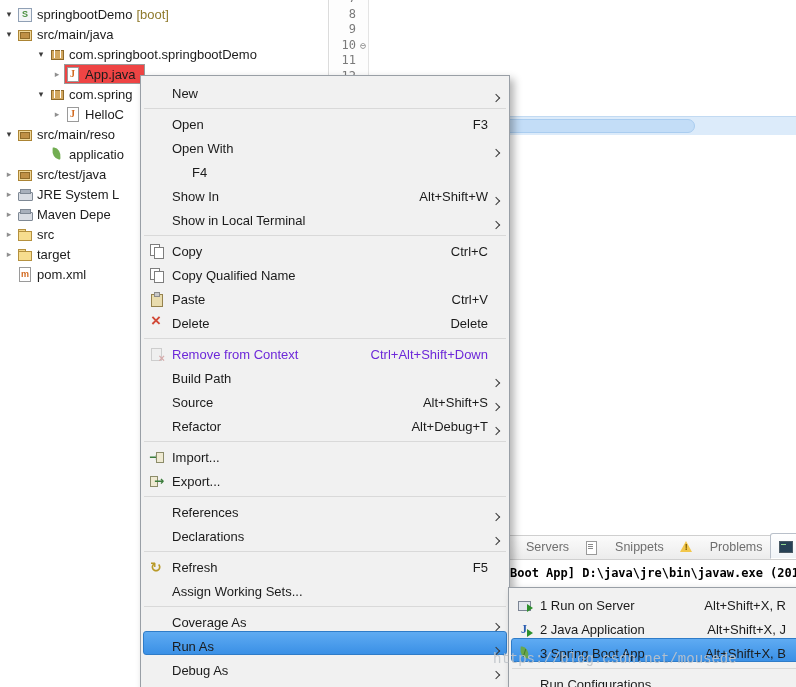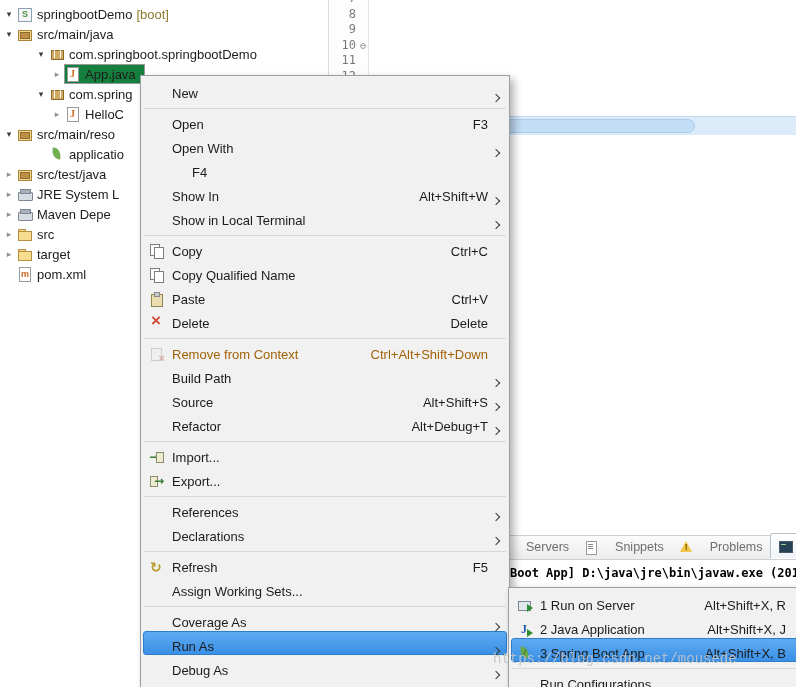--- a/index.html
+++ b/index.html
@@ -8,21 +8,21 @@
 
   
   .explorer{position:absolute;left:0;top:0;width:328px;bottom:0;padding-top:4px;background:#fff}
   .tree-row{display:flex;align-items:center;height:20px;font-size:13px;color:#1c1c1c;white-space:nowrap}
   .tree-row.lvl0{padding-left:2px}.tree-row.lvl1{padding-left:2px}
   .tree-row.lvl2{padding-left:34px}.tree-row.lvl3{padding-left:50px}
   .twisty{width:14px;flex:none;text-align:center;font-size:9px;color:#444}
   .twisty.expanded::before{content:"▾";color:#3c3c3c}
   .twisty.collapsed::before{content:"▸";color:#8f8f8f}
   .sel-box{display:flex;align-items:center;height:18px;border:1px solid transparent;padding:0 4px 0 0}
-  .tree-row.selected .sel-box{background:#15803d;border-color:#9a9a9a}
+  .tree-row.selected .sel-box{background:#ef4444;border-color:#9a9a9a}
   .tree-icon{width:16px;height:16px;position:relative;margin-right:4px;flex:none}
   .tree-deco{color:#8f7a2c;margin-left:4px}
 
   
   .spring-project-icon::before{content:"";position:absolute;left:1px;top:2px;width:12px;height:12px;background:#f3f5f8;border:1px solid #90a0b5}
   .spring-project-icon::after{content:"S";position:absolute;left:5px;top:4px;font:bold 9px/1 "Liberation Sans",sans-serif;color:#4a8f3f}
   .source-folder-icon::before{content:"";position:absolute;left:1px;top:4px;width:12px;height:9px;background:#f0d79a;border:1px solid #ab8434}
   .source-folder-icon::after{content:"";position:absolute;left:3px;top:6px;width:8px;height:5px;background:#bf8f46;border:1px solid #8f6a2a}
   .package-icon::before{content:"";position:absolute;left:2px;top:4px;width:11px;height:8px;background:#d3a860;border:1px solid #8f6a2a}
   .package-icon::after{content:"";position:absolute;left:5px;top:4px;width:5px;height:8px;border-left:1px solid #fff;border-right:1px solid #fff}
@@ -72,21 +72,21 @@
   .menu-row{display:flex;align-items:flex-end;height:22px;padding:0 4px 0 5px;border:1px solid transparent;border-radius:3px}
   .menu-row.highlighted{background:linear-gradient(#5fabf2,#3a90e6);border-color:#2f7cc8}
   .mi-icon{width:16px;height:16px;margin-right:7px;position:relative;flex:none}
   .mi-label{flex:1;white-space:nowrap;overflow:hidden}
   .mi-accel{margin-left:20px;white-space:nowrap;color:#1b1b1b}
   .mi-arrow{width:14px;flex:none;display:flex;justify-content:flex-end;align-items:center}
   .mi-arrow::before{content:"";width:5px;height:5px;border-top:1.5px solid #3a3a3a;border-right:1.5px solid #3a3a3a;transform:rotate(45deg);margin-right:3px;opacity:0}
   .menu-row.submenu .mi-arrow::before{opacity:1}
   .menu-row.separator{height:7px;padding:0;border:none}
   .menu-row.separator::before{content:"";flex:1;height:1px;background:#d9d9d9;margin:0 1px}
-  .menu-row.disabled,.menu-row.disabled .mi-accel{color:#a16207}
+  .menu-row.disabled,.menu-row.disabled .mi-accel{color:#6d28d9}
   .menu-row.disabled .mi-icon{opacity:.5}
 
   
   .copy-icon::before,.copy-qualified-icon::before{content:"";position:absolute;left:1px;top:1px;width:8px;height:10px;background:#fff;border:1px solid #7d7d7d}
   .copy-icon::after,.copy-qualified-icon::after{content:"";position:absolute;left:5px;top:4px;width:8px;height:10px;background:#fff;border:1px solid #7d7d7d}
   .paste-icon::before{content:"";position:absolute;left:2px;top:3px;width:10px;height:11px;background:#e9dcae;border:1px solid #95824d}
   .paste-icon::after{content:"";position:absolute;left:5px;top:1px;width:4px;height:3px;background:#c9c9c9;border:1px solid #8a8a8a}
   .delete-icon::before{content:"×";position:absolute;left:2px;top:-3px;font:bold 17px/1 "Liberation Sans",sans-serif;color:#d14836}
   .remove-from-context-icon::before{content:"";position:absolute;left:2px;top:2px;width:9px;height:11px;background:#eee;border:1px solid #aaa}
   .remove-from-context-icon::after{content:"×";position:absolute;right:0;bottom:-2px;font:bold 11px/1 "Liberation Sans",sans-serif;color:#b66}

